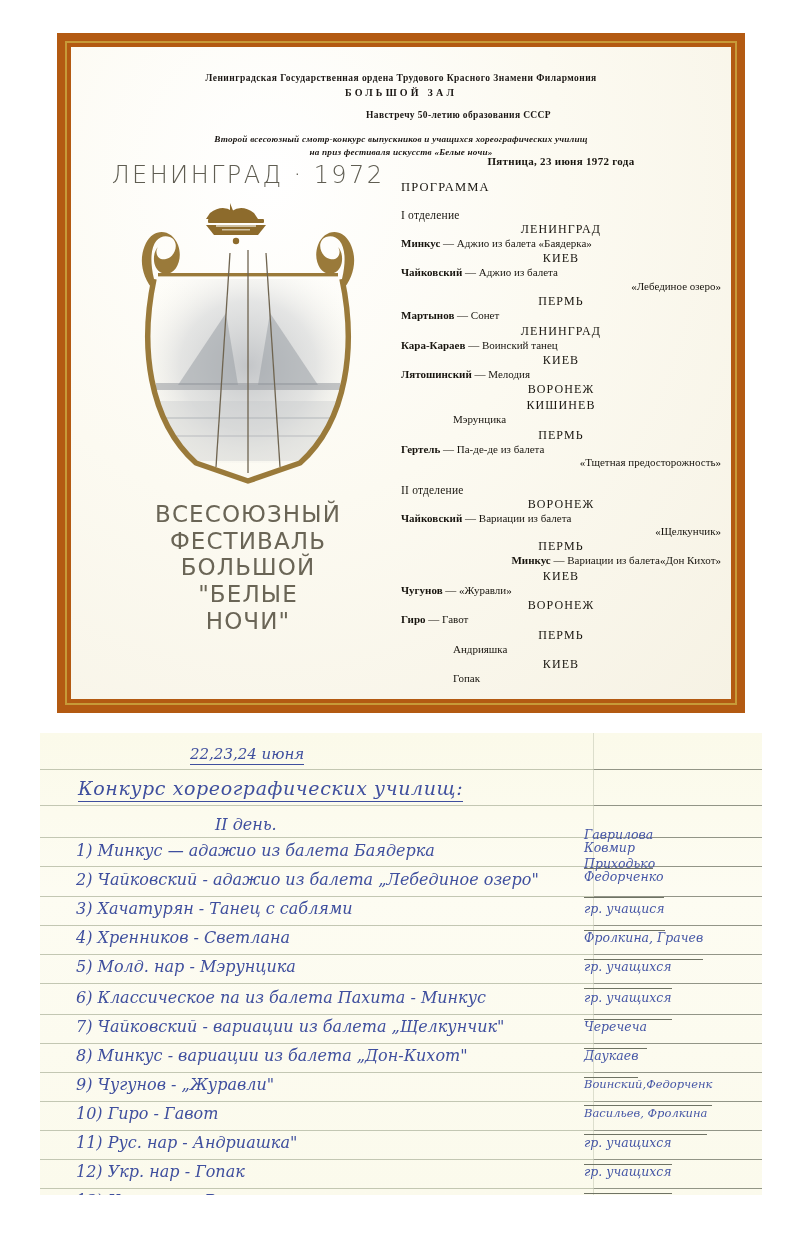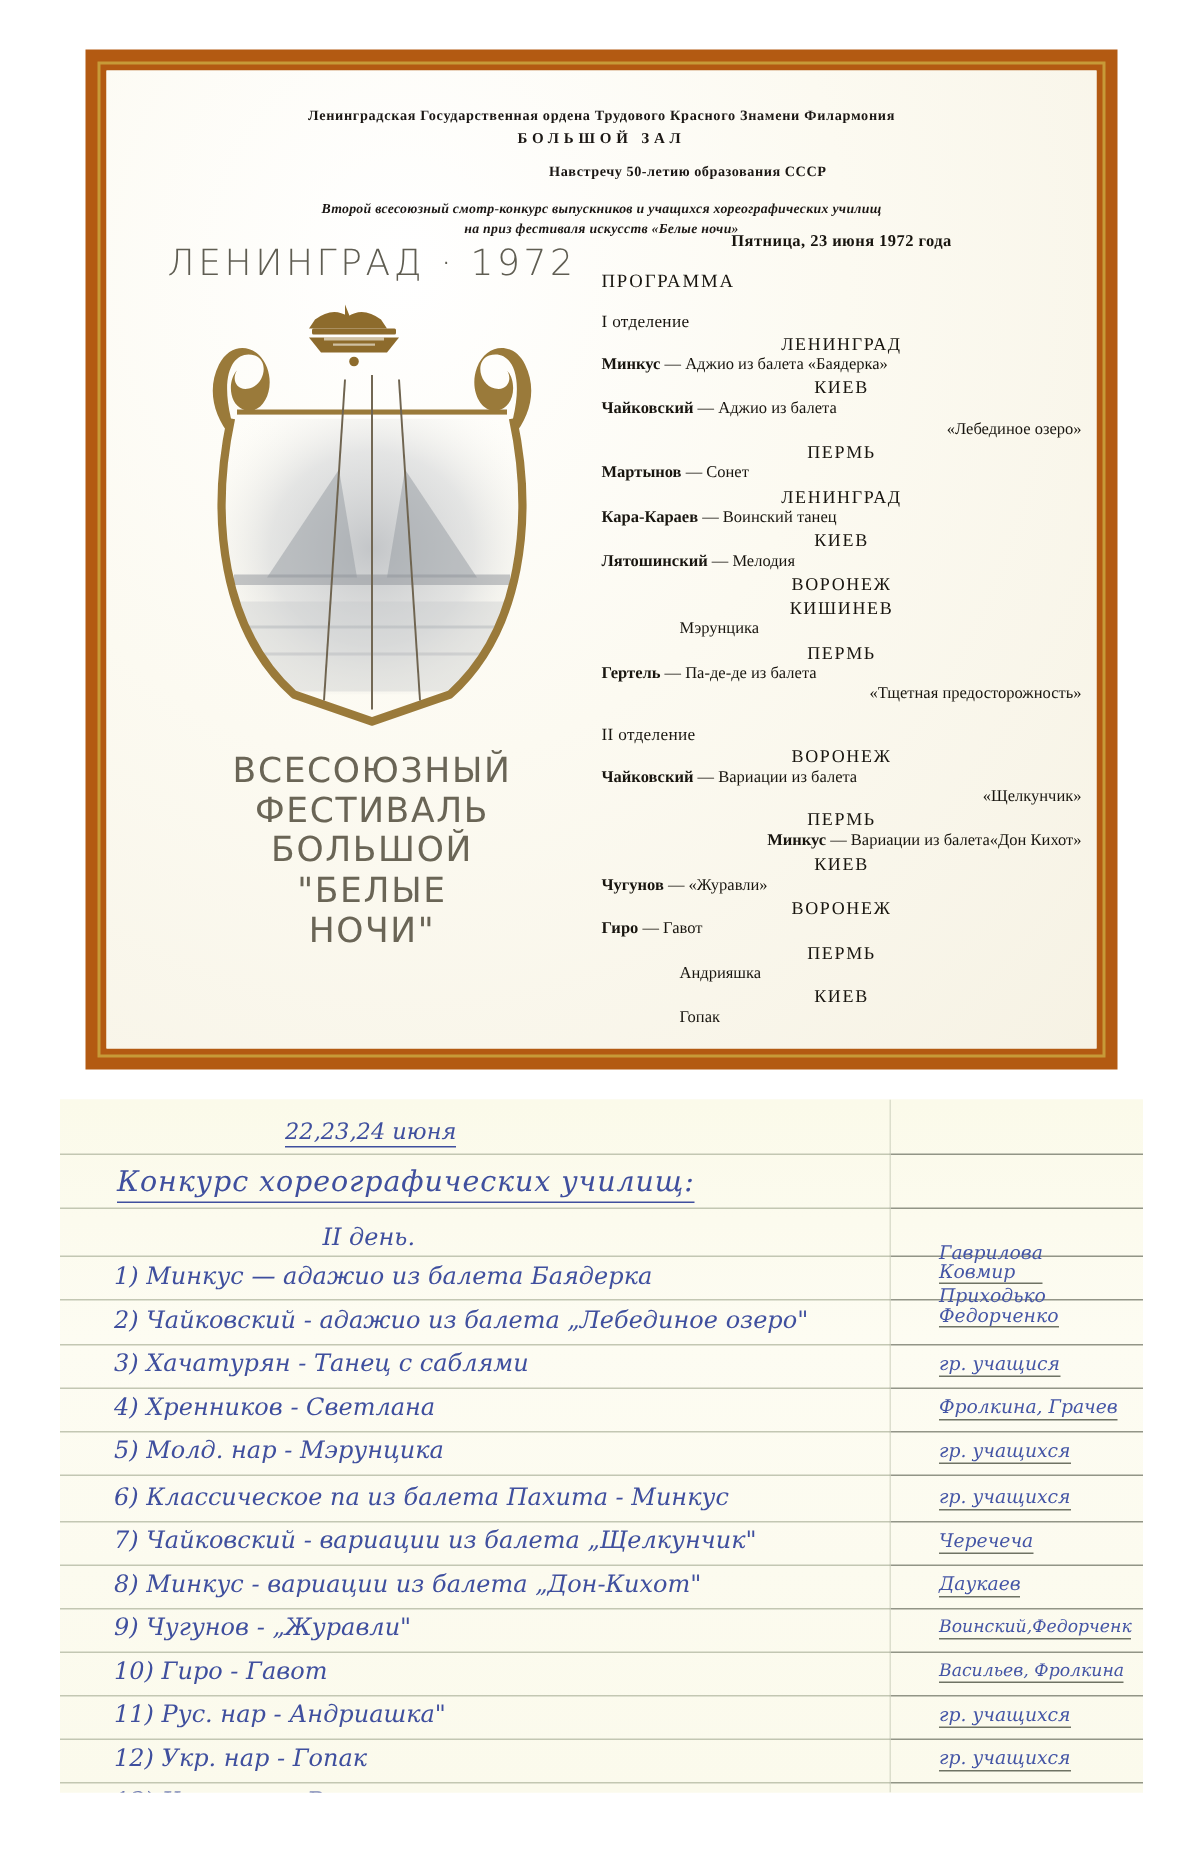--- a/index.html
+++ b/index.html
@@ -79,22 +79,22 @@
                background:#cfd2bf;opacity:.7;}
 
   .hw{position:absolute;color:#3f4f9e;
       font-family:"DejaVu Serif",serif;font-style:italic;
       white-space:nowrap;}
   .hw-date{font-size:15px;left:150px;top:12px;border-bottom:1px solid #3f4f9e;padding-bottom:1px;}
   .hw-title{font-size:19px;left:38px;top:44px;letter-spacing:.6px;
             border-bottom:1px solid #3f4f9e;padding-bottom:2px;}
   .hw-day{font-size:16px;left:175px;top:82px;}
   .hw-item{font-size:16px;left:36px;}
-  .hw-perf{font-size:12.5px;left:586px;color:#4455a5;
-           border-bottom:1px solid #6f7364;padding-bottom:1px;}
+  .hw-perf{font-size:12.5px;left:544px;color:#4455a5;
+           border-bottom:1px solid #6f7364;padding-bottom:14px;}
   .hw-perf.two{line-height:1.0;}
   .hw-perf span{display:block;}
 </style>
 </head>
 <body>
 
 <div id="programme-sheet">
  <div id="programme-frame-gold">
   <div id="programme-inner">
 

